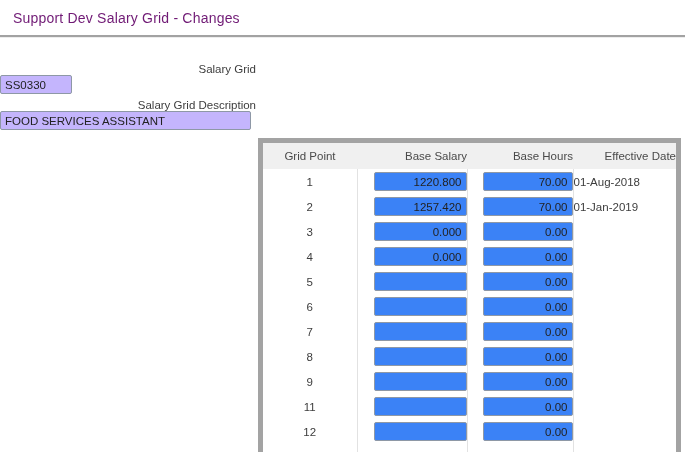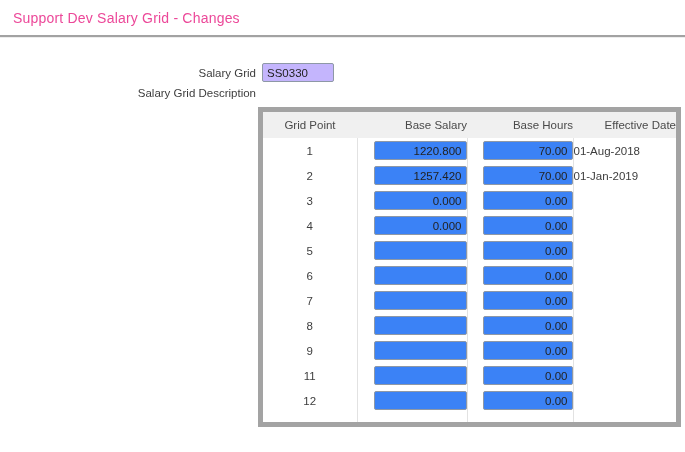--- a/index.html
+++ b/index.html
@@ -11,36 +11,37 @@
   .page {
     position: relative;
     width: 685px;
     height: 452px;
     background: #ffffff;
     overflow: hidden;
   }
   .page-title {
     padding: 10px 0 0 13px;
     font-size: 14px;
-    color: #ec4899;
+    color: #701a75;
     letter-spacing: 0.2px;
   }
   .title-rule {
     margin-top: 9px;
     height: 2px;
     background: #a2a2a2;
     border-bottom: 1px solid #ededed;
   }
   .form-area {
     margin-top: 25px;
   }
   .form-row {
     display: flex;
-    align-items: center;
+    align-items: flex-start;
     margin-bottom: 5px;
+    flex-direction: column;
   }
   .form-label {
     width: 256px;
     text-align: right;
     padding-right: 6px;
     font-size: 11.5px;
     color: #3d3d3d;
     white-space: nowrap;
   }
   input.text-field {
@@ -117,20 +118,21 @@
 
   <div class="title-rule"></div>
 
   <div class="form-area">
     <div class="form-row">
       <label class="form-label">Salary Grid</label>
       <input type="text" class="text-field grid-code-input" value="SS0330" style="">
     </div>
     <div class="form-row">
       <label class="form-label">Salary Grid Description</label>
+      <input type="text" class="text-field grid-desc-input" value="FOOD SERVICES ASSISTANT" style="">
     </div>
   </div>
 
   <div class="grid-table-wrap">
     <table class="grid-table">
       <thead>
         <tr>
           <th class="col-point">Grid Point</th>
           <th class="col-salary">Base Salary</th>
           <th class="col-hours">Base Hours</th>

